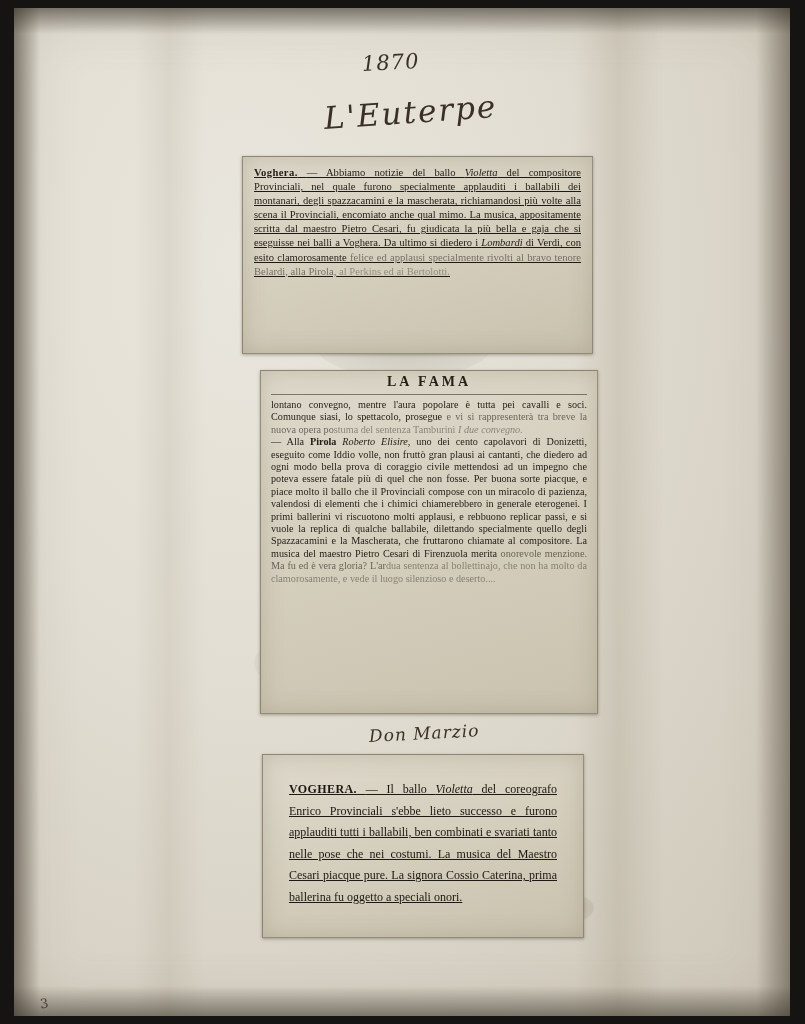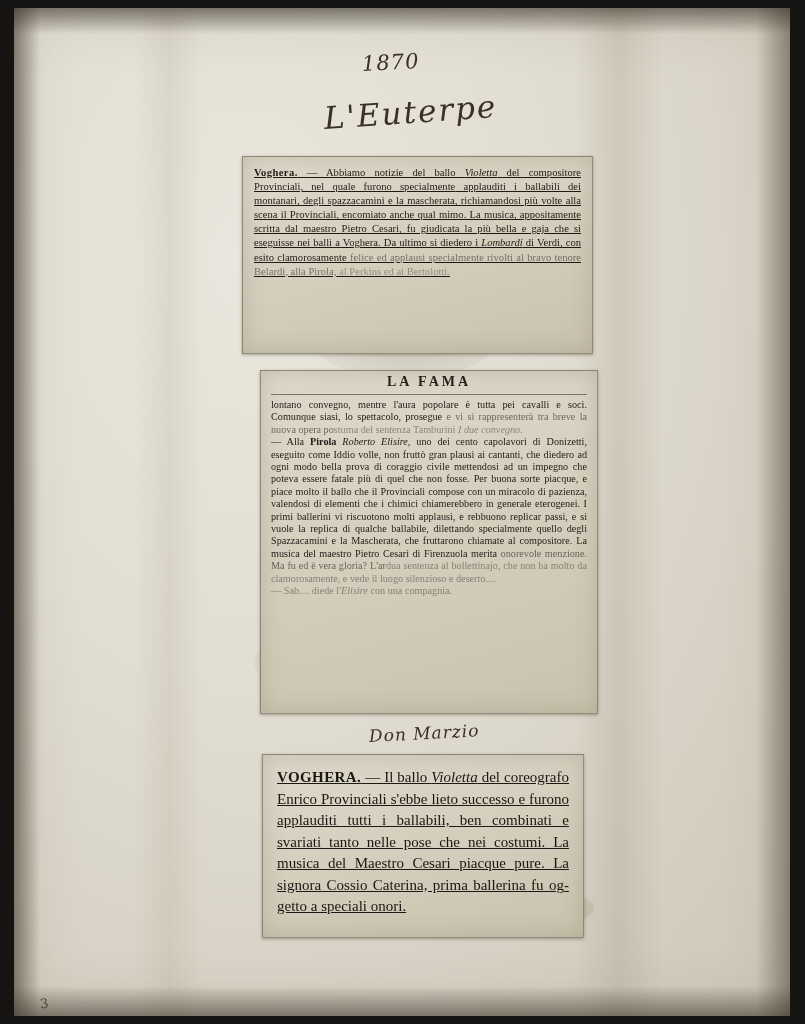--- a/index.html
+++ b/index.html
@@ -110,22 +110,22 @@
     color: #201c16;
   }
   #clip-fama .body p { margin: 0 0 0 0; }
   #clip-fama .muted { color: rgba(32,28,22,0.62); }
   #clip-fama .muted2 { color: rgba(32,28,22,0.45); }
 
   
   #clip-voghera2 { left: 248px; top: 746px; width: 320px; height: 182px; }
   #clip-voghera2 .clip-inner { padding: 12px 14px; }
   #clip-voghera2 p {
-    margin: 0;
-    font-size: 15px;
+    margin: 12px;
+    font-size: 12px;
     line-height: 21.5px;
     text-align: justify;
     color: #1b1712;
   }
   
   .stain {
     position: absolute;
     border-radius: 50%;
     pointer-events: none;
   }
@@ -198,23 +198,20 @@
         <p>
           — Alla <b>Pirola</b> <span class="ital">Roberto Elisire</span>, uno dei cento
           capolavori di Donizetti, eseguito come Iddio volle, non fruttò gran plausi ai cantanti, che diedero ad
           ogni modo bella prova di coraggio civile mettendosi ad un impegno che poteva essere fatale più di quel
           che non fosse. Per buona sorte piacque, e piace molto il ballo che il Provinciali compose con un miracolo
           di pazienza, valendosi di elementi che i chimici chiamerebbero in generale eterogenei. I primi ballerini
           vi riscuotono molti applausi, e rebbuono replicar passi, e si vuole la replica di qualche ballabile, dilettando
           specialmente quello degli Spazzacamini e la Mascherata, che fruttarono chiamate al compositore. La mu<span>­</span>sica
           del maestro Pietro Cesari di Firenzuola merita <span class="muted">onorevole menzione. Ma fu ed è vera gloria? L'ar</span><span class="muted2">dua sentenza al bollettinajo, che non ha molto da clamorosamente, e vede il luogo silenzioso e deserto....</span>
         </p>
-        <p class="muted2">
-          — Sab.... diede l'<span class="ital">Elisire</span> con una compagnia.
-        </p>
       </div>
     </div>
 
     <div class="clip" id="clip-voghera2">
       <div class="clip-inner">
         <p>
           <span class="kicker">VOGHERA.</span>
           <span> — Il ballo <span class="ital">Violetta</span> del
           coreografo Enrico Provinciali s'ebbe lieto successo e furono applauditi tutti i ballabili, ben combinati e svariati tanto nelle
           pose che nei costumi. La musica del Maestro Cesari piacque pure. La signora Cossio Caterina, prima ballerina fu og<span>­</span>getto a speciali onori.</span>

